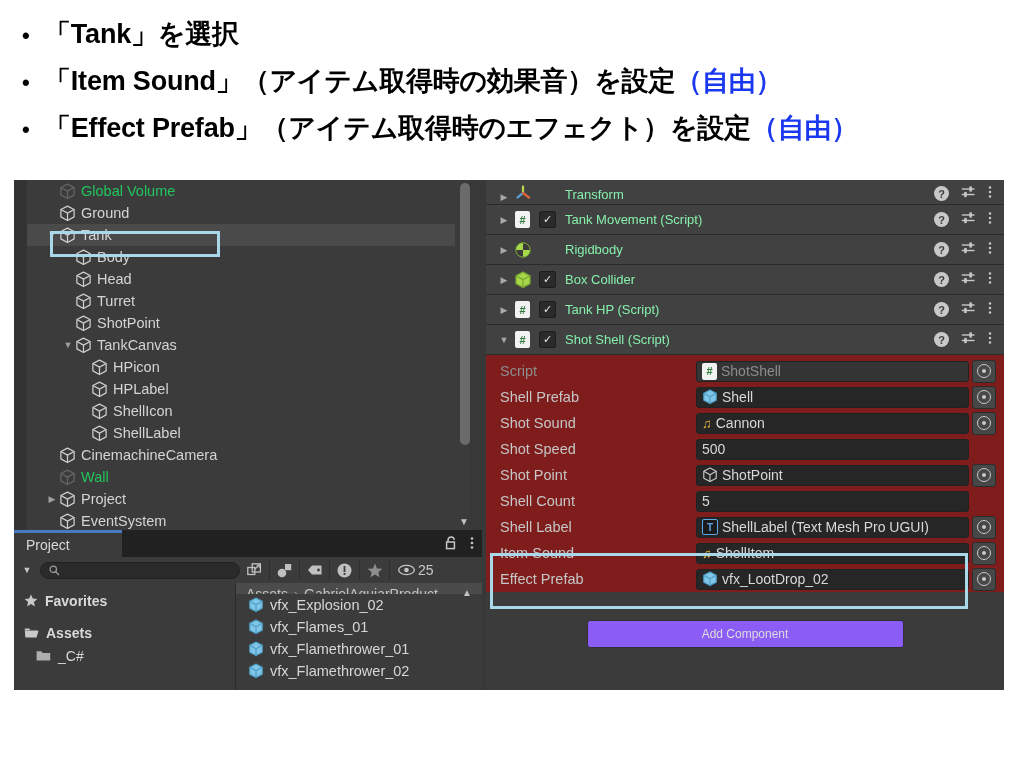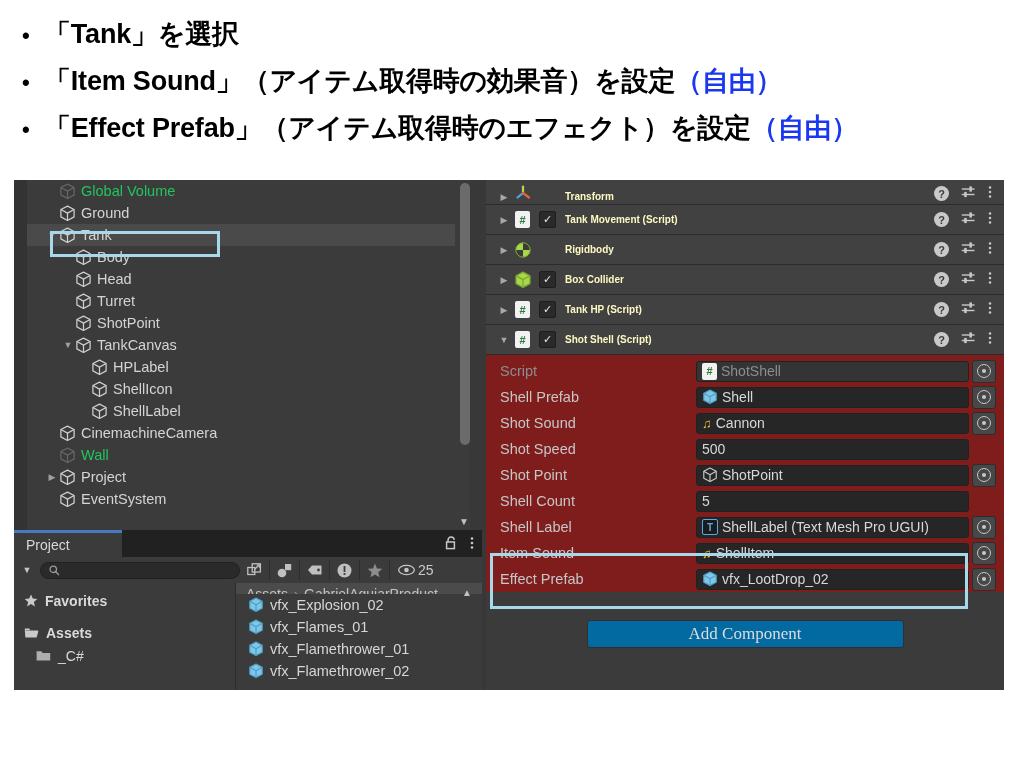--- a/index.html
+++ b/index.html
@@ -218,21 +218,21 @@
   .comp-icon { width: 21px; flex: 0 0 21px; display:flex; align-items:center; justify-content:center; }
   .comp-check {
     width: 15px; height: 15px; flex: 0 0 15px;
     margin: 0 9px 0 6px;
     background: #2a2a2a; border: 1px solid #1d1d1d; border-radius: 2px;
     display: flex; align-items: center; justify-content: center;
     color: #e8e8e8; font-size: 11px; line-height: 1;
   }
   .comp-check.empty { visibility: hidden; }
   .comp-name {
-    flex: 1; font-size: 10px; font-weight: bold; color: #fef9c3;
+    flex: 1; font-size: 13px; font-weight: normal; color: #86efac;
     white-space: nowrap;
   }
   .comp-actions { display: flex; align-items: center; gap: 12px; padding-right: 8px; }
   .help-ico {
     width: 15px; height: 15px; border-radius: 50%;
     background: #c9c9c9; color: #3b3b3b;
     font-size: 11px; font-weight: bold;
     display: flex; align-items: center; justify-content: center;
   }
   .dots-ico { color: #c9c9c9; font-size: 14px; letter-spacing: 0; line-height: 1; }
@@ -277,23 +277,23 @@
     border: 3px solid #a9d8ea;
     box-sizing: border-box;
     pointer-events: none;
   }
   #add-component-wrap {
     position: absolute; left: 0; right: 0; top: 440px;
     display: flex; justify-content: center;
   }
   #add-component {
     width: 315px; height: 26px;
-    background: #0369a1; border: 1px solid #303030; border-radius: 3px;
+    background: #8b5cf6; border: 1px solid #303030; border-radius: 3px;
     display: flex; align-items: center; justify-content: center;
-    font-size: 17px; color: #dcdcdc; font-family: Liberation Serif, serif;
+    font-size: 12px; color: #dcdcdc;
   }
 
   
   .sq-ico {
     width: 15px; height: 17px; border-radius: 2px;
     display: inline-flex; align-items: center; justify-content: center;
     font-size: 11px; font-weight: bold;
   }
   .script-ico { background: #f2f2f2; color: #2d7a3c; }
   .tmp-ico { background: #1b1b1b; color: #5ba8e8; border: 1.5px solid #5ba8e8; font-size: 10px; width: 14px; height: 14px; }
@@ -380,20 +380,28 @@
             </svg></span>
           <span class="hier-label">ShotPoint</span>
         </div>
         <div class="hier-row" style="padding-left: 34px;">
           <span class="tri">▼</span>
           <span class="cube-ico"><svg width="17" height="17" viewBox="0 0 18 18">
               <path d="M9 1.2 L16 4.8 L16 12.6 L9 16.4 L2 12.6 L2 4.8 Z" fill="none" stroke="#d0d0d0" stroke-width="1.3" stroke-linejoin="round"></path>
               <path d="M2 4.8 L9 8.6 L16 4.8 M9 8.6 L9 16.4" fill="none" stroke="#d0d0d0" stroke-width="1.3" stroke-linejoin="round"></path>
             </svg></span>
           <span class="hier-label">TankCanvas</span>
+        </div>
+        <div class="hier-row" style="padding-left: 50px;">
+          <span class="tri"></span>
+          <span class="cube-ico"><svg width="17" height="17" viewBox="0 0 18 18">
+              <path d="M9 1.2 L16 4.8 L16 12.6 L9 16.4 L2 12.6 L2 4.8 Z" fill="none" stroke="#d0d0d0" stroke-width="1.3" stroke-linejoin="round"></path>
+              <path d="M2 4.8 L9 8.6 L16 4.8 M9 8.6 L9 16.4" fill="none" stroke="#d0d0d0" stroke-width="1.3" stroke-linejoin="round"></path>
+            </svg></span>
+          <span class="hier-label">HPicon</span>
         </div>
         <div class="hier-row" style="padding-left: 50px;">
           <span class="tri"></span>
           <span class="cube-ico"><svg width="17" height="17" viewBox="0 0 18 18">
               <path d="M9 1.2 L16 4.8 L16 12.6 L9 16.4 L2 12.6 L2 4.8 Z" fill="none" stroke="#d0d0d0" stroke-width="1.3" stroke-linejoin="round"></path>
               <path d="M2 4.8 L9 8.6 L16 4.8 M9 8.6 L9 16.4" fill="none" stroke="#d0d0d0" stroke-width="1.3" stroke-linejoin="round"></path>
             </svg></span>
           <span class="hier-label">HPLabel</span>
         </div>
         <div class="hier-row" style="padding-left: 50px;">

